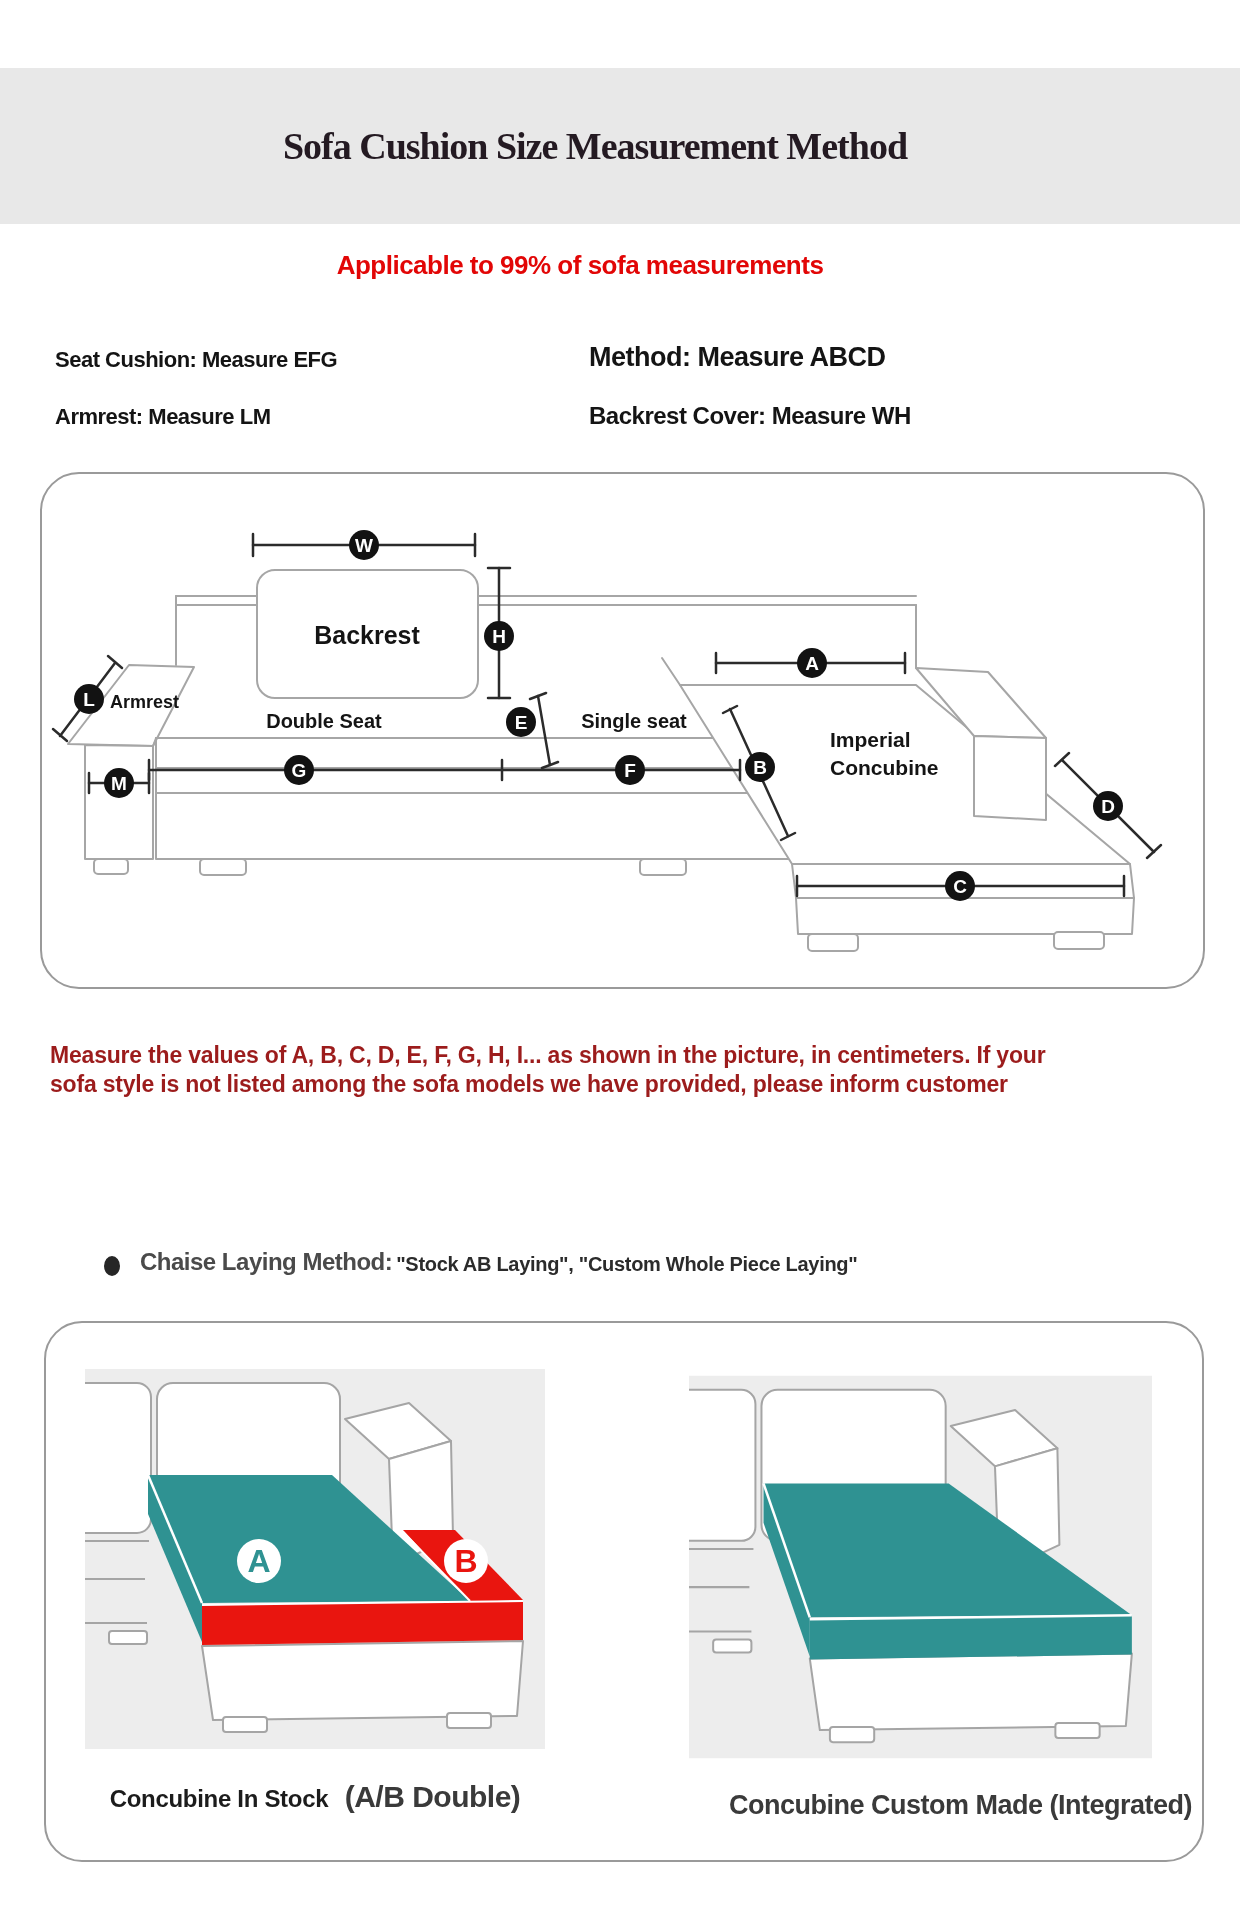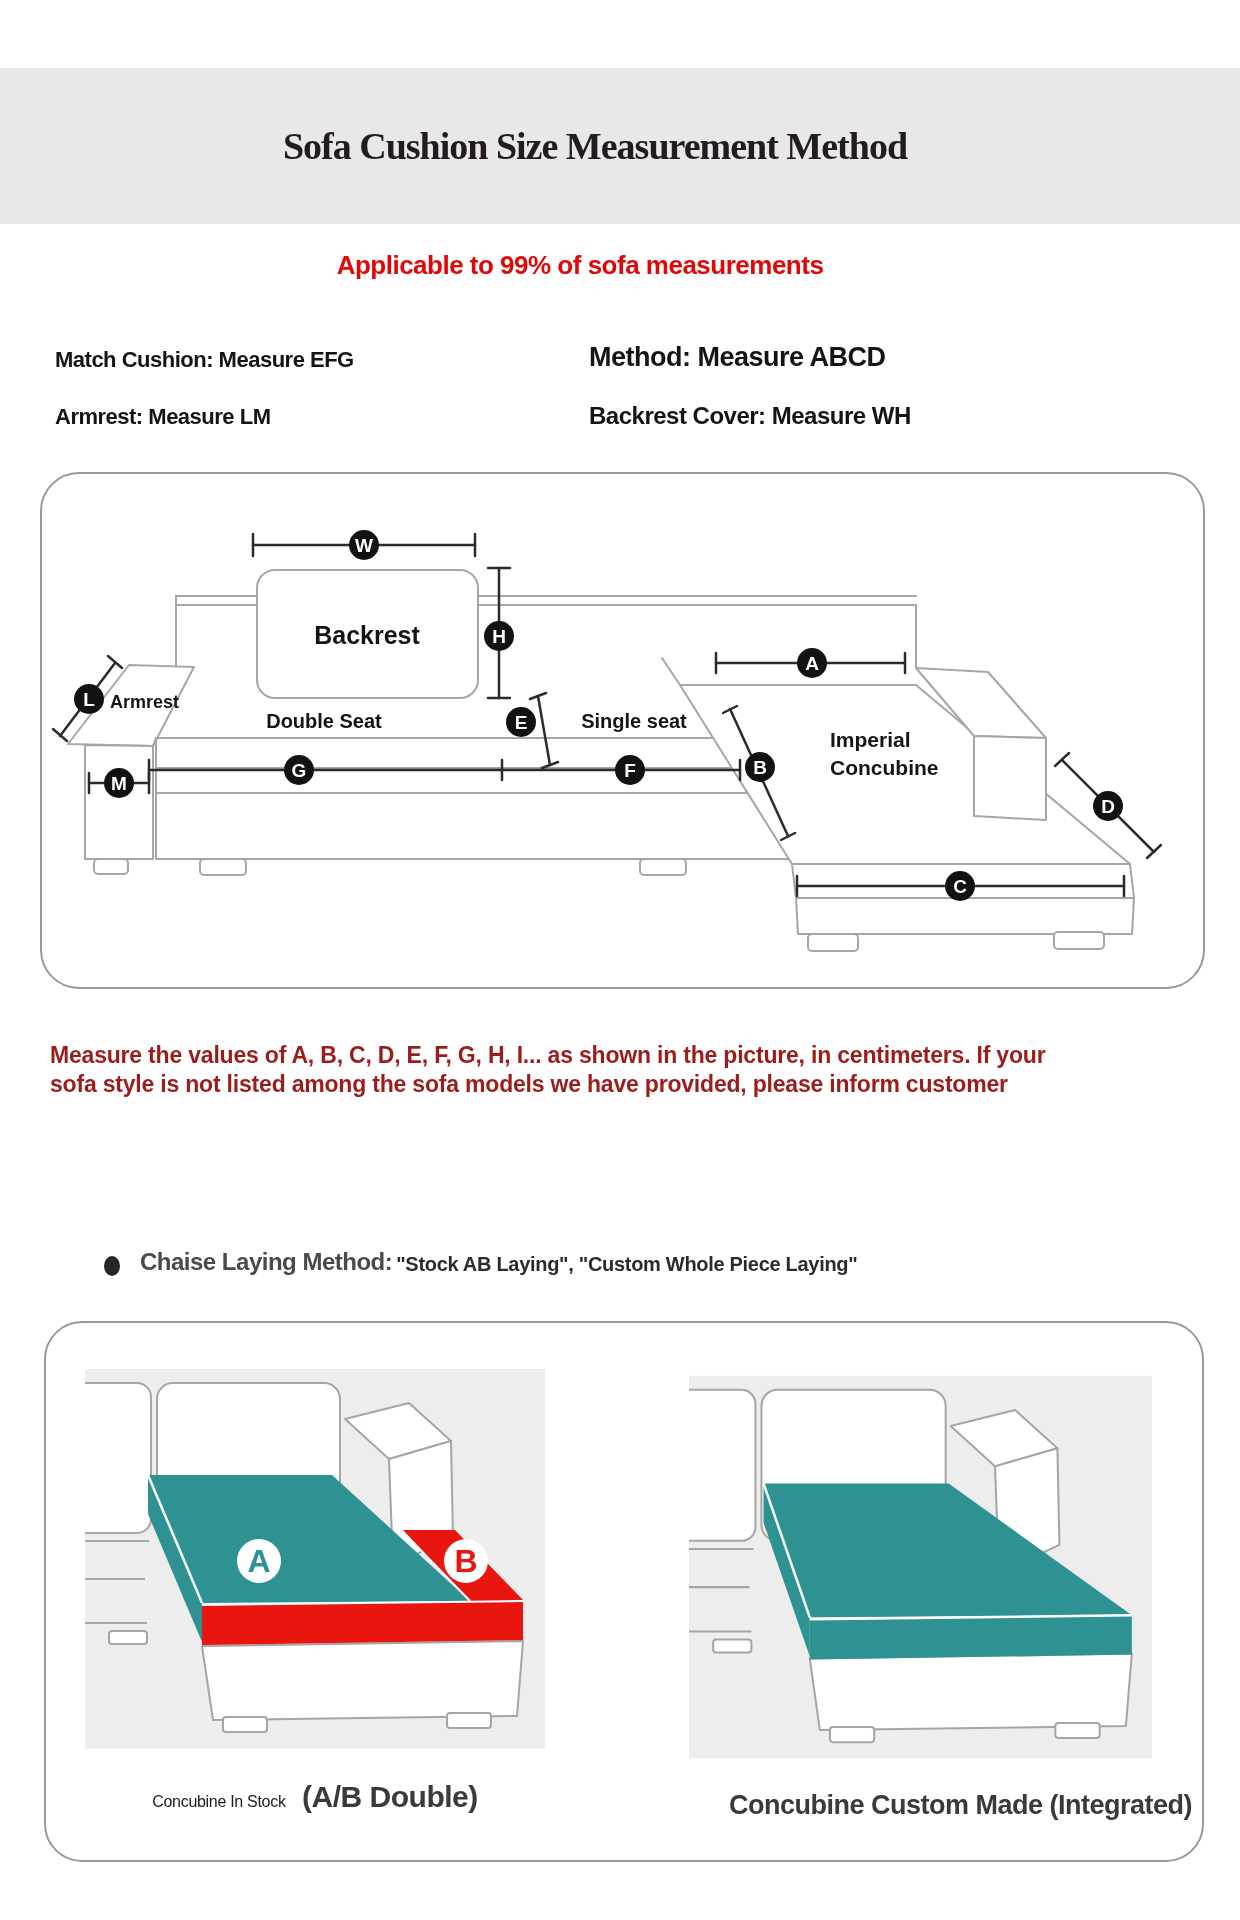--- a/index.html
+++ b/index.html
@@ -28,37 +28,37 @@
     color:#9c1c1c;line-height:28.5px;letter-spacing:-0.2px;}
   .laying{top:1248px;left:104px;display:flex;align-items:flex-end;}
   .bullet{width:16px;height:20px;border-radius:50%;background:#262626;flex:0 0 auto;}
   .laying-label{margin-left:20px;font-size:24px;font-weight:700;color:#4a4a4a;letter-spacing:-0.5px;}
   .laying-value{margin-left:4px;font-size:20px;font-weight:700;color:#2b2b2b;letter-spacing:-0.3px;}
   .bottom-box{top:1321px;left:44px;width:1156px;height:537px;background:#fff;
     border:2px solid #9a9a9a;border-radius:38px;}
   .photo-left{top:1369px;left:85px;}
   .photo-right{top:1371px;left:689px;}
   .cap-left{top:1780px;left:85px;width:460px;text-align:center;white-space:nowrap;}
-  .cap-name{font-size:16px;font-weight:400;color:#1c1c1c;letter-spacing:-0.3px;}
+  .cap-name{font-size:24px;font-weight:700;color:#1c1c1c;letter-spacing:-0.3px;}
   .cap-type{font-size:30px;font-weight:700;color:#3a3a3a;margin-left:12px;letter-spacing:-0.5px;}
   .cap-right{top:1790px;left:652px;width:540px;text-align:right;font-size:27px;
     font-weight:700;color:#3a3a3a;letter-spacing:-0.5px;white-space:nowrap;}
   
   text.svglabel{font-family:"Liberation Sans","DejaVu Sans",sans-serif;font-weight:700;fill:#141414;}
   text.mletter{font-family:"Liberation Sans","DejaVu Sans",sans-serif;font-weight:700;fill:#ffffff;font-size:19px;}
 </style>
 </head>
 <body>
 
 <div class="abs band"></div>
 <div class="abs title">Sofa Cushion Size Measurement Method</div>
 
 <div class="abs subtitle">Applicable to 99% of sofa measurements</div>
 
-<div class="abs g-small seat-label">Match Cushion: Measure EFG</div>
+<div class="abs g-small seat-label">Seat Cushion: Measure EFG</div>
 <div class="abs g-big chaise-label">Method: Measure ABCD</div>
 <div class="abs g-small armrest-label">Armrest: Measure LM</div>
 <div class="abs g-mid backrest-label">Backrest Cover: Measure WH</div>
 
 <svg class="abs diagram" width="1165" height="518" viewBox="0 0 1165 518">
   <rect x="1" y="1" width="1163" height="515" rx="38" fill="#ffffff" stroke="#9a9a9a" stroke-width="2"></rect>
 
   <g stroke="#a6a6a6" stroke-width="2" fill="#ffffff" stroke-linejoin="round" stroke-linecap="round">
 
     <path d="M136 124 H876" fill="none"></path>

